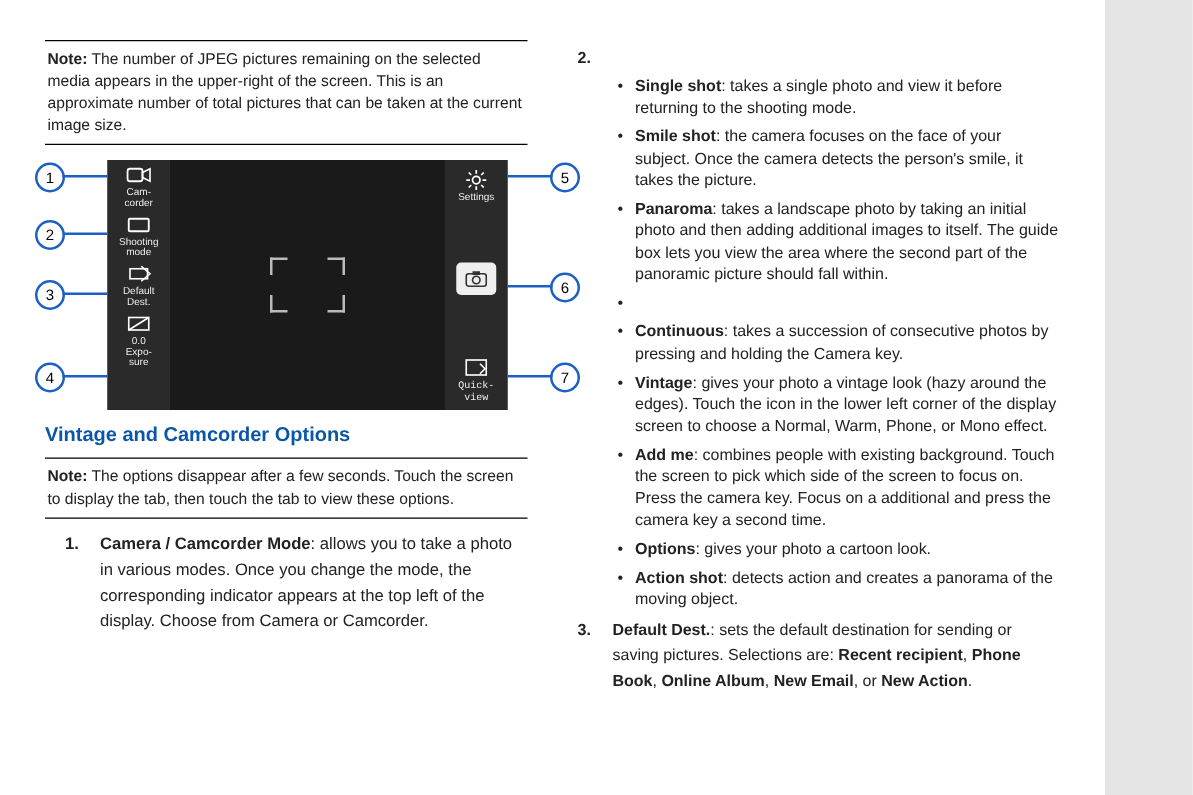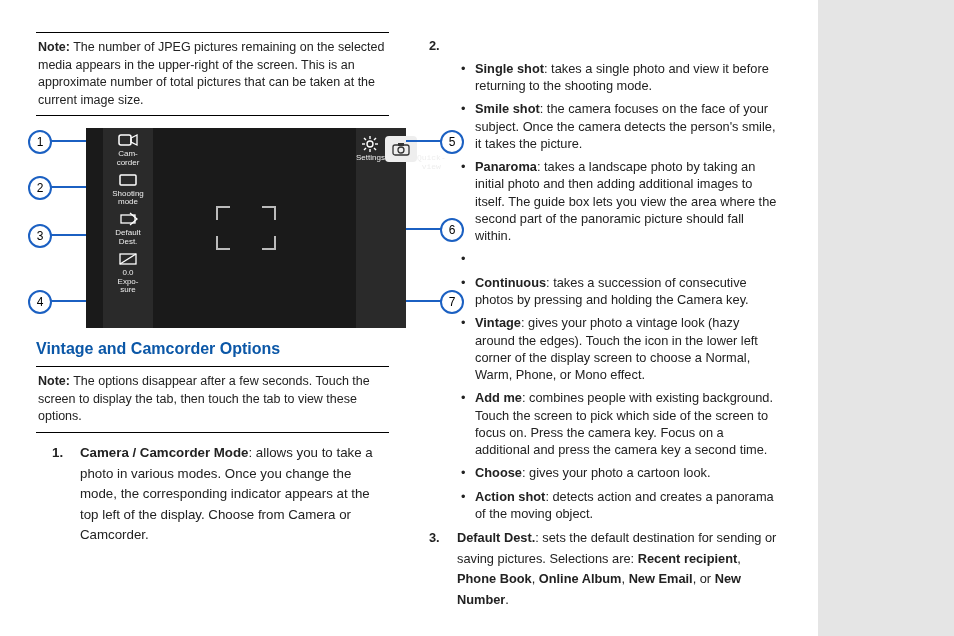--- a/index.html
+++ b/index.html
@@ -3,21 +3,21 @@
 <meta charset="utf-8">
 <style>
   html, body {
     margin: 0;
     padding: 0;
     background: #e5e5e5;
     font-family: Arial, Helvetica, sans-serif;
     color: #222;
   }
   .page {
-    width: 818px;
+    width: 884px;
     height: 636px;
     background: #fff;
     box-sizing: border-box;
     padding: 28px 36px 20px 36px;
     display: flex;
     gap: 40px;
   }
   .col {
     flex: 1;
     min-width: 0;
@@ -81,21 +81,21 @@
     background: #1a1a1a;
     margin: 0 auto;
     overflow: visible;
   }
   .shot .panel {
     position: absolute;
     top: 0; bottom: 0;
     width: 50px;
     background: #2a2a2a;
   }
-  .shot .panel.left { left: 17px; }
+  .shot .panel.left { left: 0; }
   .shot .panel.right { right: 0; }
   .icon-slot {
     width: 100%;
     text-align: center;
     color: #eee;
     font-size: 8px;
     line-height: 1.1;
     padding-top: 3px;
   }
   .icon-slot .ic {
@@ -200,21 +200,21 @@
                   <rect x="2" y="2" width="16" height="10" fill="none" stroke="#fff" stroke-width="1.3"></rect>
                   <path d="M2 12 L18 2" stroke="#fff" stroke-width="1.3"></path>
                 </svg>
             </div>
             <span style="white-space:pre-line;">0.0
 Expo-
 sure</span>
           </div>
         </div>
 
-        <div class="panel right" style="display:flex;justify-content:space-between;padding:4px 0;">
+        <div class="panel right" style="display:flex;flex-direction:column;justify-content:space-between;padding:4px 0;">
           <div class="icon-slot">
             <div class="ic">
               <svg width="20" height="18" viewBox="0 0 20 18">
                   <circle cx="10" cy="9" r="3" fill="none" stroke="#fff" stroke-width="1.4"></circle>
                   <g stroke="#fff" stroke-width="1.4">
                     <line x1="10" y1="1" x2="10" y2="4"></line>
                     <line x1="10" y1="14" x2="10" y2="17"></line>
                     <line x1="2" y1="9" x2="5" y2="9"></line>
                     <line x1="15" y1="9" x2="18" y2="9"></line>
                     <line x1="4" y1="3" x2="6" y2="5"></line>
@@ -324,31 +324,31 @@
       <div class="bullet-item">
           <div class="dot">•</div>
           <div><b>Vintage</b><span>: gives your photo a vintage look (hazy around the edges). Touch the icon in the lower left corner of the display screen to choose a Normal, Warm, Phone, or Mono effect.</span></div>
         </div>
       <div class="bullet-item">
           <div class="dot">•</div>
           <div><b>Add me</b><span>: combines people with existing background. Touch the screen to pick which side of the screen to focus on. Press the camera key. Focus on a additional and press the camera key a second time.</span></div>
         </div>
       <div class="bullet-item">
           <div class="dot">•</div>
-          <div><b>Choose</b><span>: gives your photo a cartoon look.</span></div>
+          <div><b>Options</b><span>: gives your photo a cartoon look.</span></div>
         </div>
       <div class="bullet-item">
           <div class="dot">•</div>
           <div><b>Action shot</b><span>: detects action and creates a panorama of the moving object.</span></div>
         </div>
     </div>
 
     <div class="num-list" style="margin-left:0; margin-top:4px;">
       <div class="num-item">
         <div class="n">3.</div>
         <div style="line-height:1.6;">
-          <b>Default Dest.</b><span>: sets the default destination for sending or saving pictures. Selections are: </span><b>Recent recipient</b><span>, </span><b>Phone Book</b><span>, </span><b>Online Album</b><span>, </span><b>New Email</b><span>, or </span><b>New Number</b><span>.</span>
+          <b>Default Dest.</b><span>: sets the default destination for sending or saving pictures. Selections are: </span><b>Recent recipient</b><span>, </span><b>Phone Book</b><span>, </span><b>Online Album</b><span>, </span><b>New Email</b><span>, or </span><b>New Action</b><span>.</span>
         </div>
       </div>
     </div>
   </div>
 
 </div>
 
 </body></html>

